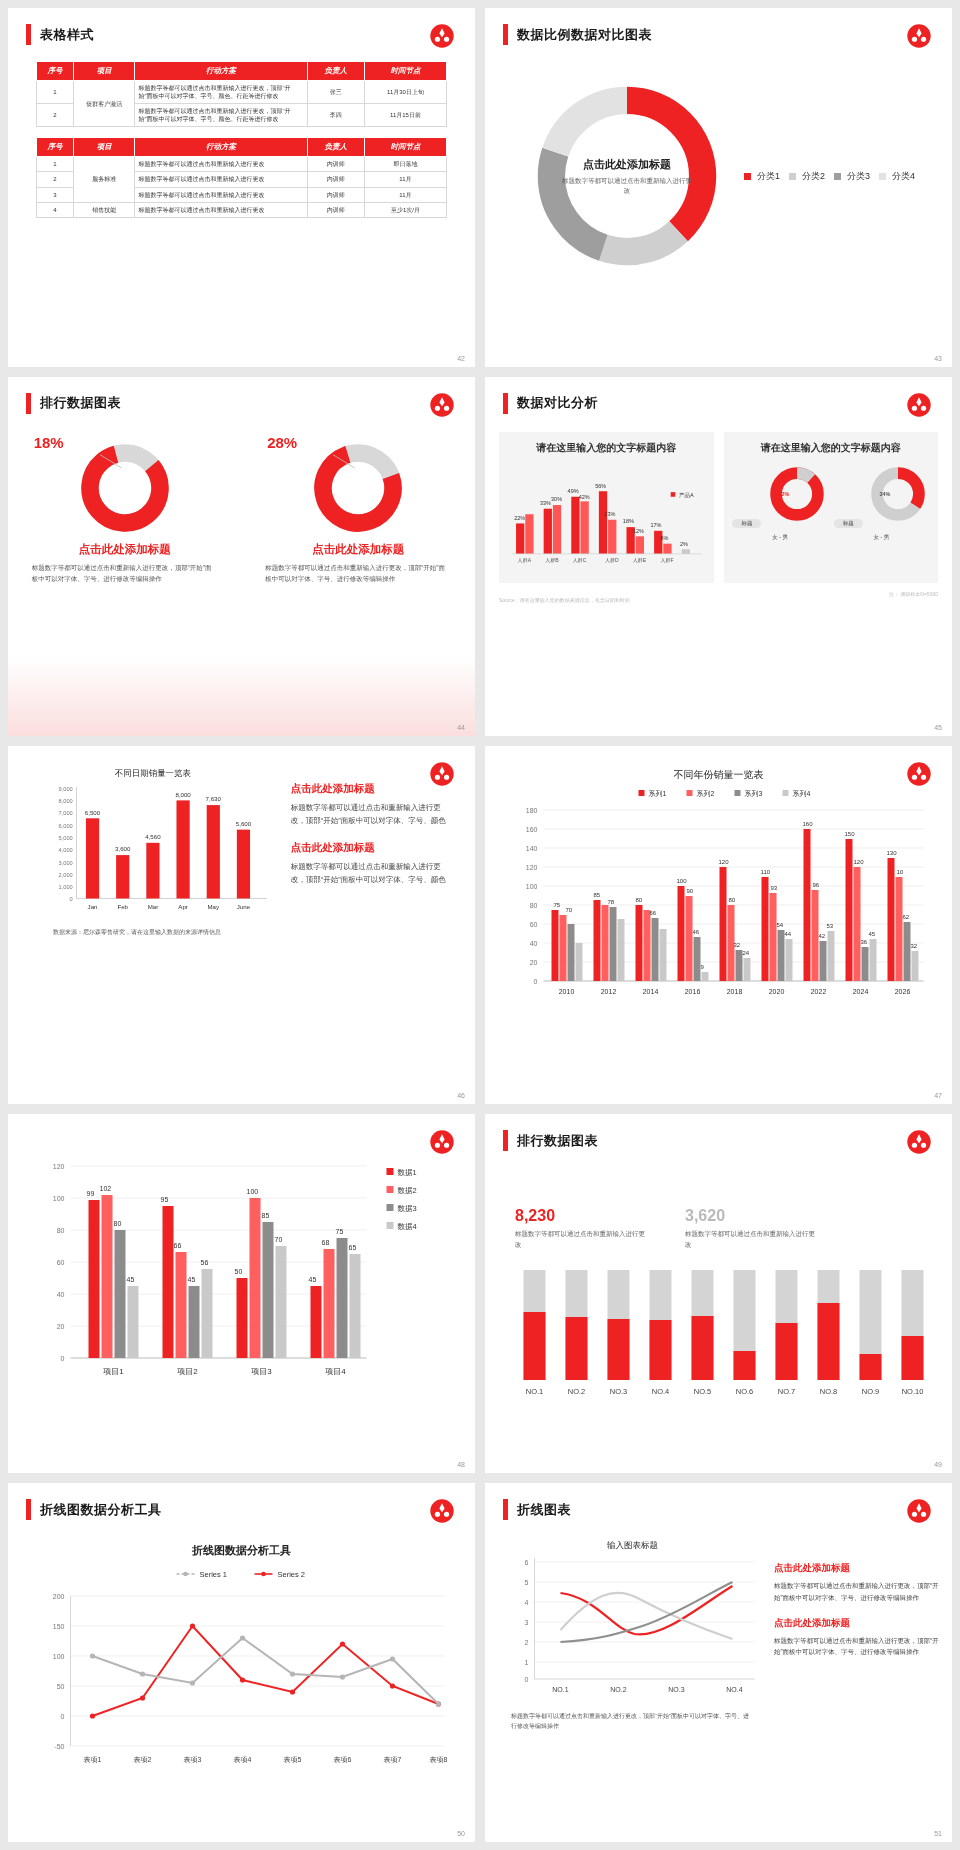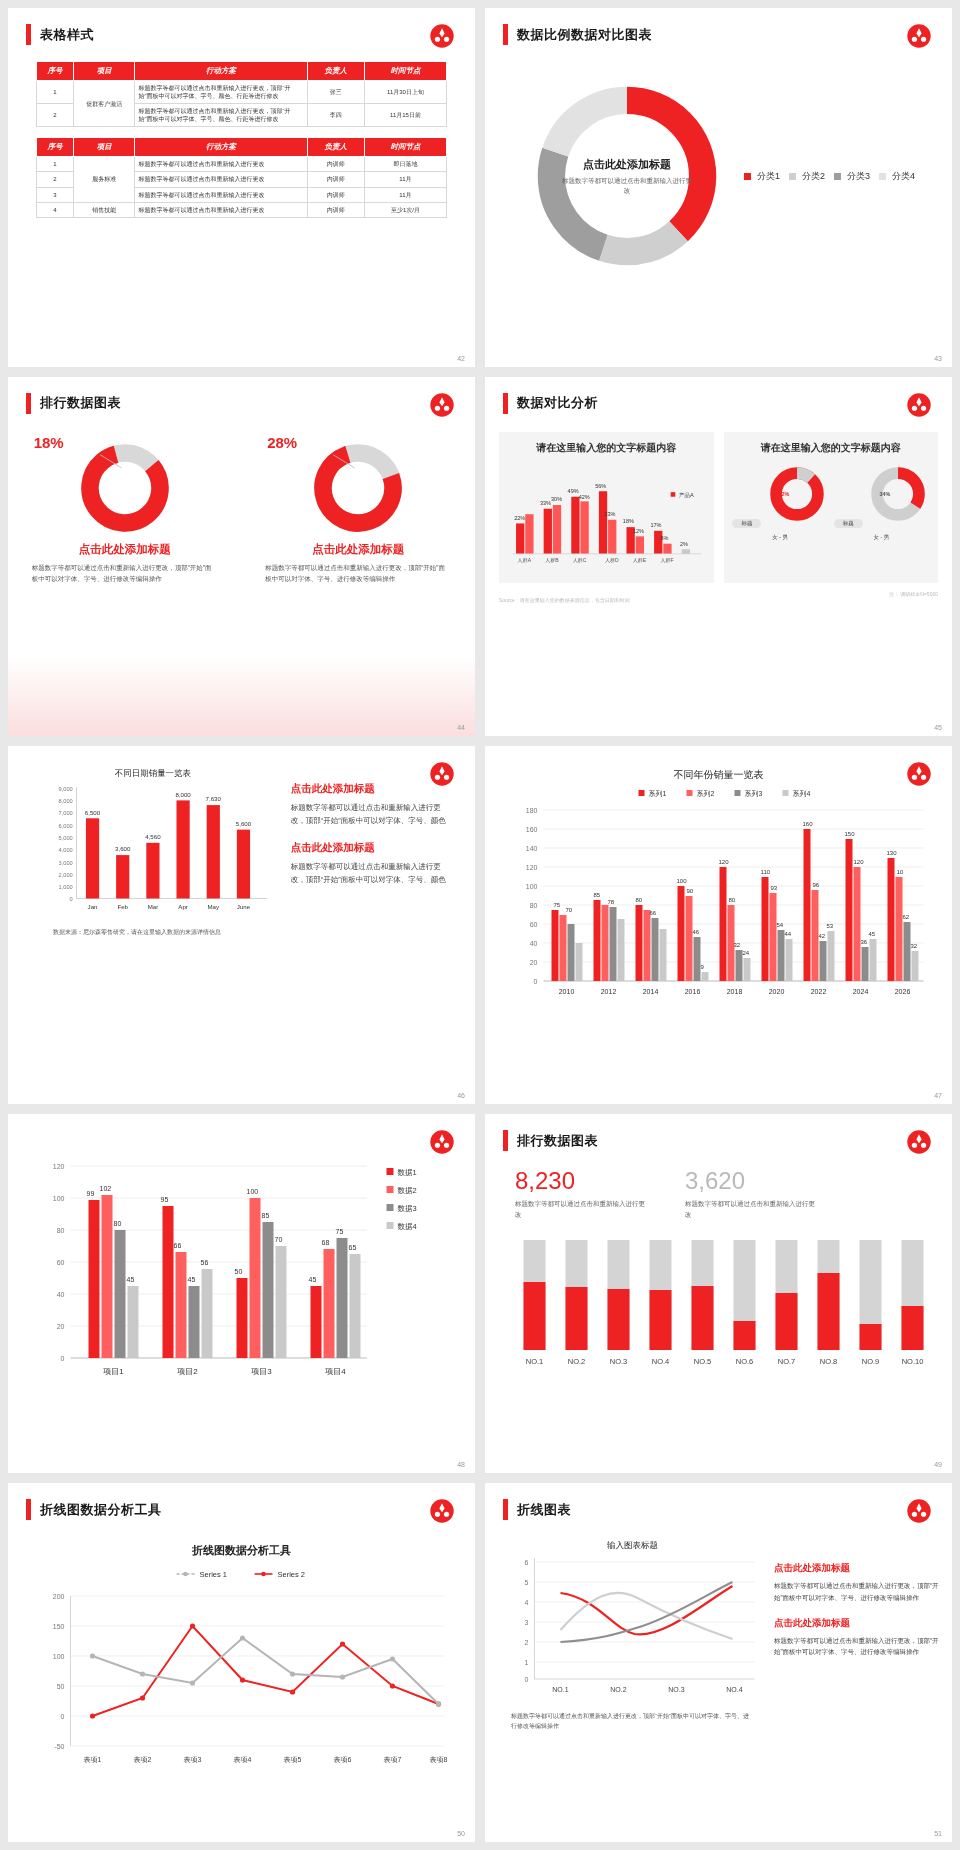--- a/index.html
+++ b/index.html
@@ -101,21 +101,21 @@
   .s45-note { font-size: 5px; color: #bbb; text-align: right; }
   
   .s46-wrap { display: flex; margin-top: 14px; padding: 0 27px; gap: 20px;}
   .s46-right { width: 40%; padding-top: 22px;}
   .rt-h { font-size: 10.5px; font-weight: bold; color: #ee2222; }
   .rt-p { font-size: 7.5px; color: #444; line-height: 1.75; margin: 5px 0 14px 0;}
   .s46-cap { font-size: 6px; color: #555; padding: 4px 0 0 18px;}
   
   .s49-nums { display: flex; gap: 40px; padding: 16px 0 0 30px;}
   .s49-n { width: 130px; }
-  .s49-big { font-size: 24px; font-weight: normal; }
+  .s49-big { font-size: 16px; font-weight: bold; margin-top: 40px; }
   .s49-d { font-size: 6.5px; color: #666; line-height: 1.6; margin-top: 4px;}
   
   .s51-wrap { display: flex; padding: 0 12px; margin-top: 14px; gap: 6px;}
   .s51-note { font-size: 6px; color: #555; line-height: 1.7; padding: 8px 14px 0 14px;}
 </style>
 </head>
 <body>
 
 <div class="page">
 <div class="grid">

